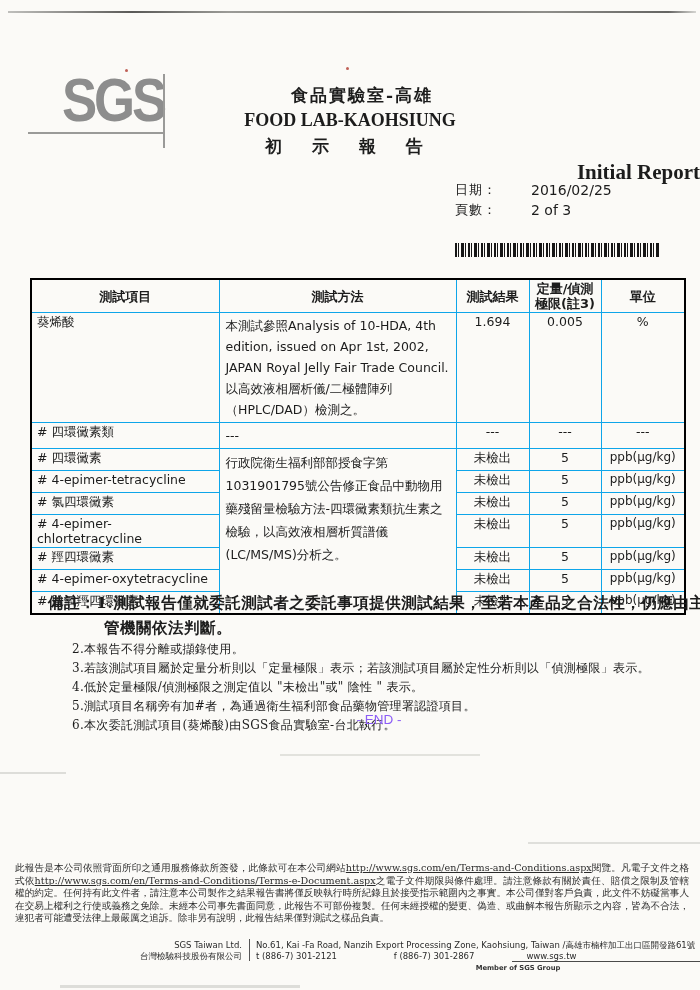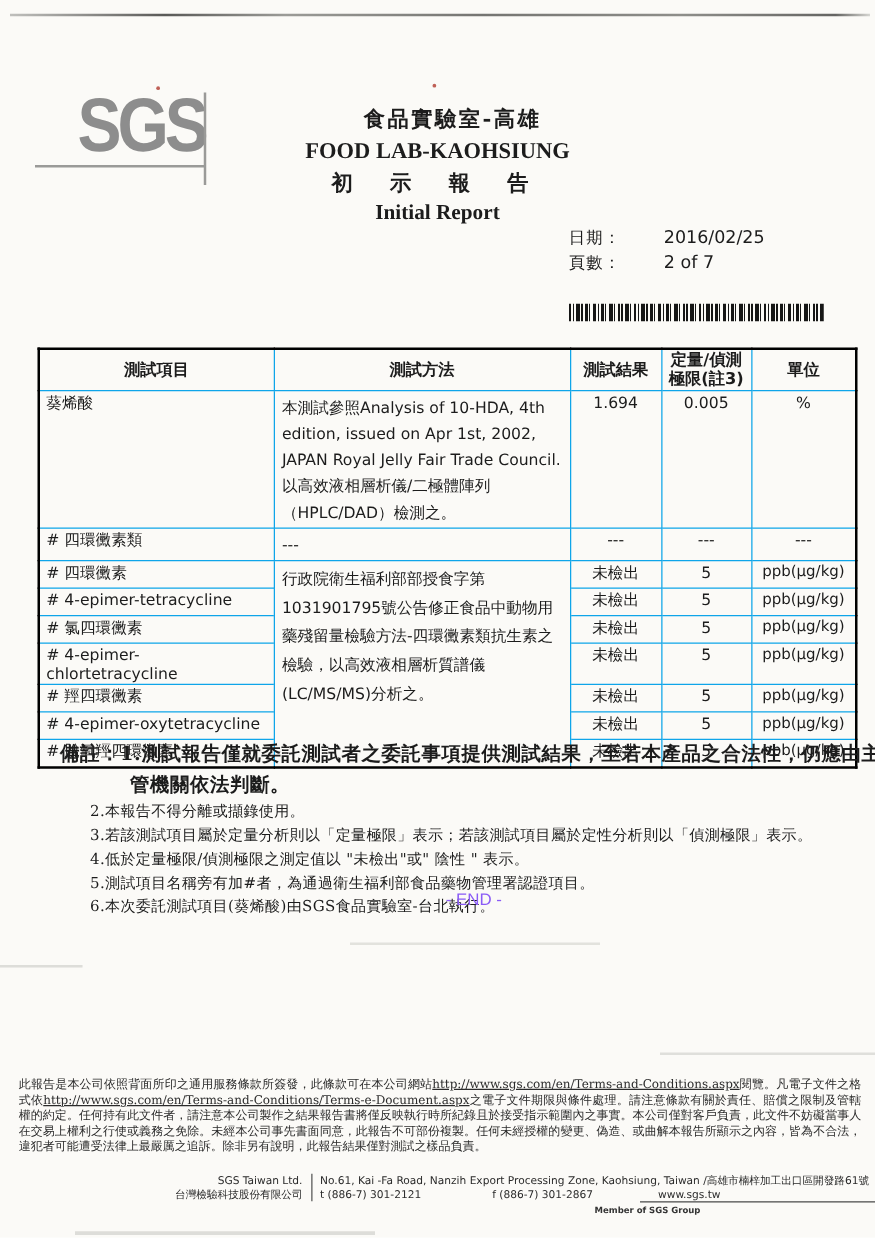--- a/index.html
+++ b/index.html
@@ -18,21 +18,21 @@
   .logo-text{position:absolute;left:34px;top:-2px;font-family:"Liberation Sans",sans-serif;
     font-weight:bold;font-size:66px;line-height:60px;color:#8d8d8d;letter-spacing:-4px;
     transform:scaleX(.80) scaleY(0.92);transform-origin:left top;}
   .logo-hline{position:absolute;left:0;top:58px;width:136px;height:2px;background:#9a9a98;}
   .logo-vline{position:absolute;left:135px;top:0;width:2px;height:74px;background:#9a9a98;}
   
   .titles{position:absolute;top:84px;left:0;width:700px;text-align:center;}
   .t-zh{font-family:"DejaVu Serif",serif;font-weight:bold;font-size:17px;letter-spacing:2px;padding-left:24px;}
   .t-en{font-family:Liberation Serif, serif;font-weight:bold;font-size:18px;margin-top:3px;}
   .t-zh2{font-family:"DejaVu Serif",serif;font-weight:bold;font-size:17px;letter-spacing:12px;margin-top:4px;}
-  .t-en2{font-family:"Liberation Serif",serif;font-weight:bold;font-size:17px;margin-top:2px;}
+  .t-en2{font-family:"Liberation Serif",serif;font-weight:bold;font-size:21px;margin-top:2px;text-align:right;}
   
   .info{position:absolute;top:180px;left:455px;width:240px;}
   .info-row{display:flex;height:20px;align-items:center;}
   .info-label{width:76px;font-family:"DejaVu Serif",serif;font-size:13px;letter-spacing:1px;}
   .info-value{font-size:14px;}
   .barcode{position:absolute;top:243px;left:455px;width:204px;height:14px;
     background:repeating-linear-gradient(90deg,#161616 0px,#161616 2px,#fbfaf7 2px,#fbfaf7 3px,#161616 3px,#161616 4px,#fbfaf7 4px,#fbfaf7 6px,#161616 6px,#161616 9px,#fbfaf7 9px,#fbfaf7 10px,#161616 10px,#161616 11px,#fbfaf7 11px,#fbfaf7 13px);}
   
   .rtable{position:absolute;top:278px;left:30px;width:654px;border-collapse:collapse;
     table-layout:fixed;border:2px solid #000;font-size:12.5px;}
@@ -93,21 +93,21 @@
     <div class="t-en2">Initial Report</div>
   </div>
 
   <div class="info">
     <div class="info-row">
       <span class="info-label">日期：</span>
       <span class="info-value">2016/02/25</span>
     </div>
     <div class="info-row">
       <span class="info-label">頁數：</span>
-      <span class="info-value">2 of 7</span>
+      <span class="info-value">2 of 3</span>
     </div>
   </div>
   <div class="barcode"></div>
 
   <table class="rtable">
     <colgroup>
       <col class="col-item">
         <col class="col-method">
         <col class="col-result">
         <col class="col-limit">

